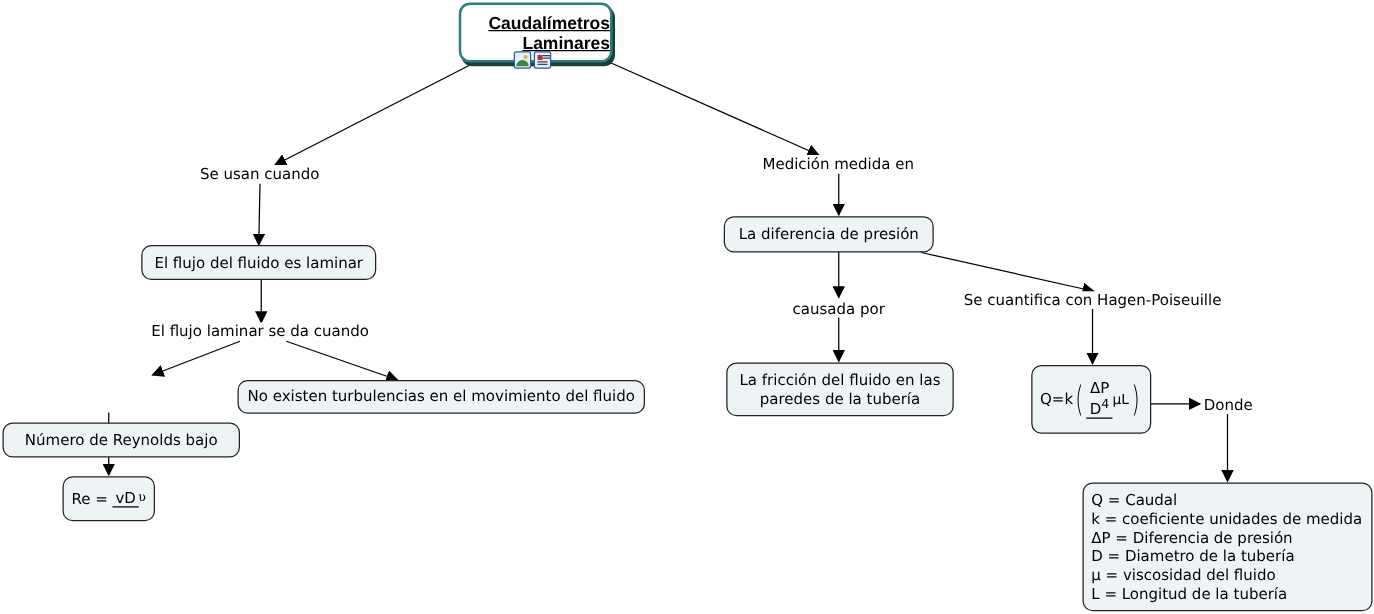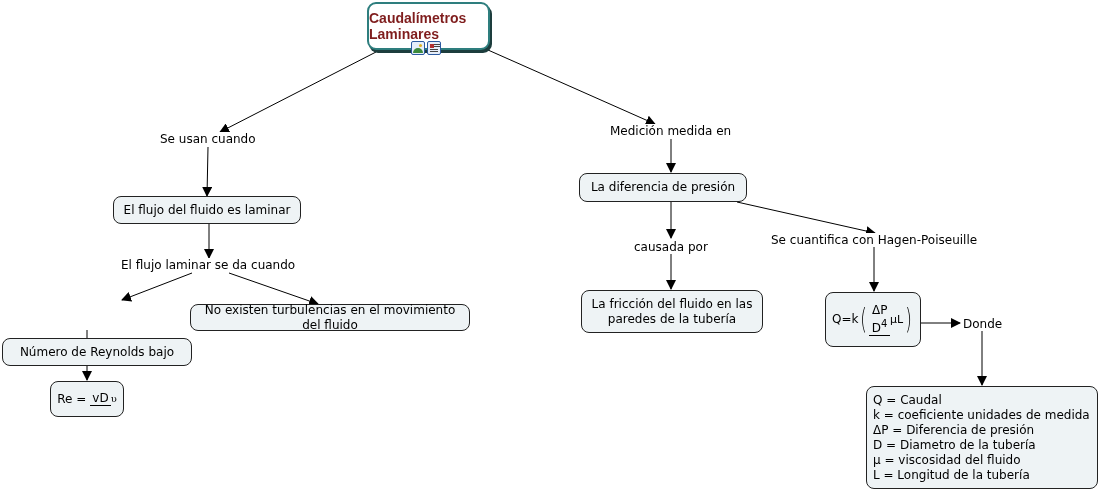--- a/index.html
+++ b/index.html
@@ -5,22 +5,22 @@
   html, body { margin:0; padding:0; background:#ffffff; }
   body { width:1099px; height:491px; position:relative; overflow:hidden;
          font-family:"DejaVu Sans","Liberation Sans",sans-serif; font-size:12px; color:#000; }
   #links { position:absolute; left:0; top:0; width:1099px; height:491px; }
   .node { position:absolute; background:#eef3f5; border:1px solid #222; border-radius:8px;
           box-sizing:border-box; display:flex; align-items:center; justify-content:center;
           text-align:center; line-height:15px; padding:0 6px; }
   .root { position:absolute; left:367px; top:2px; width:123px; height:48px; box-sizing:border-box;
           background:#ffffff; border:2px solid #2e7e7e; border-radius:9px;
           box-shadow:2px 3px 0 #1d3d3d; font-family:"Liberation Sans",sans-serif;
-          font-weight:bold; font-size:14px; color:#7f1d1d; text-align:left; line-height:16px;
-          padding-top:6px; }
+          font-weight:bold; font-size:14px; color:#000000; text-align:right; line-height:16px;
+          padding-top:6px;text-decoration:underline; }
   .root-icons { position:absolute; left:411px; top:41px; display:flex; gap:2px; }
   .ricon { width:14px; height:14px; border:1px solid #2b5aa0; border-radius:2px; background:#e6eefa;
            box-sizing:border-box; position:relative; overflow:hidden; }
   .ricon.img::before { content:""; position:absolute; left:1px; bottom:1px; width:10px; height:5px;
            background:#3c8a3c; border-radius:6px 6px 0 0; }
   .ricon.img::after { content:""; position:absolute; left:7px; top:2px; width:3px; height:3px;
            background:#e0b020; border-radius:50%; }
   .ricon.doc::before { content:""; position:absolute; left:2px; top:2px; width:4px; height:4px; background:#b03030; }
   .ricon.doc::after { content:""; position:absolute; left:2px; top:7px; width:8px; height:1px;
            background:#444; box-shadow:0 2px 0 #444, 4px -3px 0 #444, 4px -5px 0 #444; }
@@ -76,21 +76,21 @@
 <div class="label" style="left:633px;top:240px;">causada por</div>
 <div class="label" style="left:770px;top:233px;">Se cuantifica con Hagen-Poiseuille</div>
 <div class="label" style="left:962px;top:317px;">Donde</div>
 
 <div class="node" style="left:113px;top:196px;width:188px;height:28px;">
   <span>El flujo del fluido es laminar</span>
 </div>
 <div class="node" style="left:2px;top:306px;width:190px;height:28px;margin-top:32px;">
   <span>Número de Reynolds bajo</span>
 </div>
-<div class="node" style="left:190px;top:304px;width:280px;height:27px;">
+<div class="node" style="left:190px;top:304px;width:326px;height:27px;">
   <span>No existen turbulencias en el movimiento del fluido</span>
 </div>
 <div class="node" style="left:50px;top:381px;width:74px;height:36px;">
   <div class="eq-wrap">
     <span>Re =</span>
     <span class="frac">
       <span class="num">vD</span>
       <span class="den">υ</span>
     </span>
   </div>

